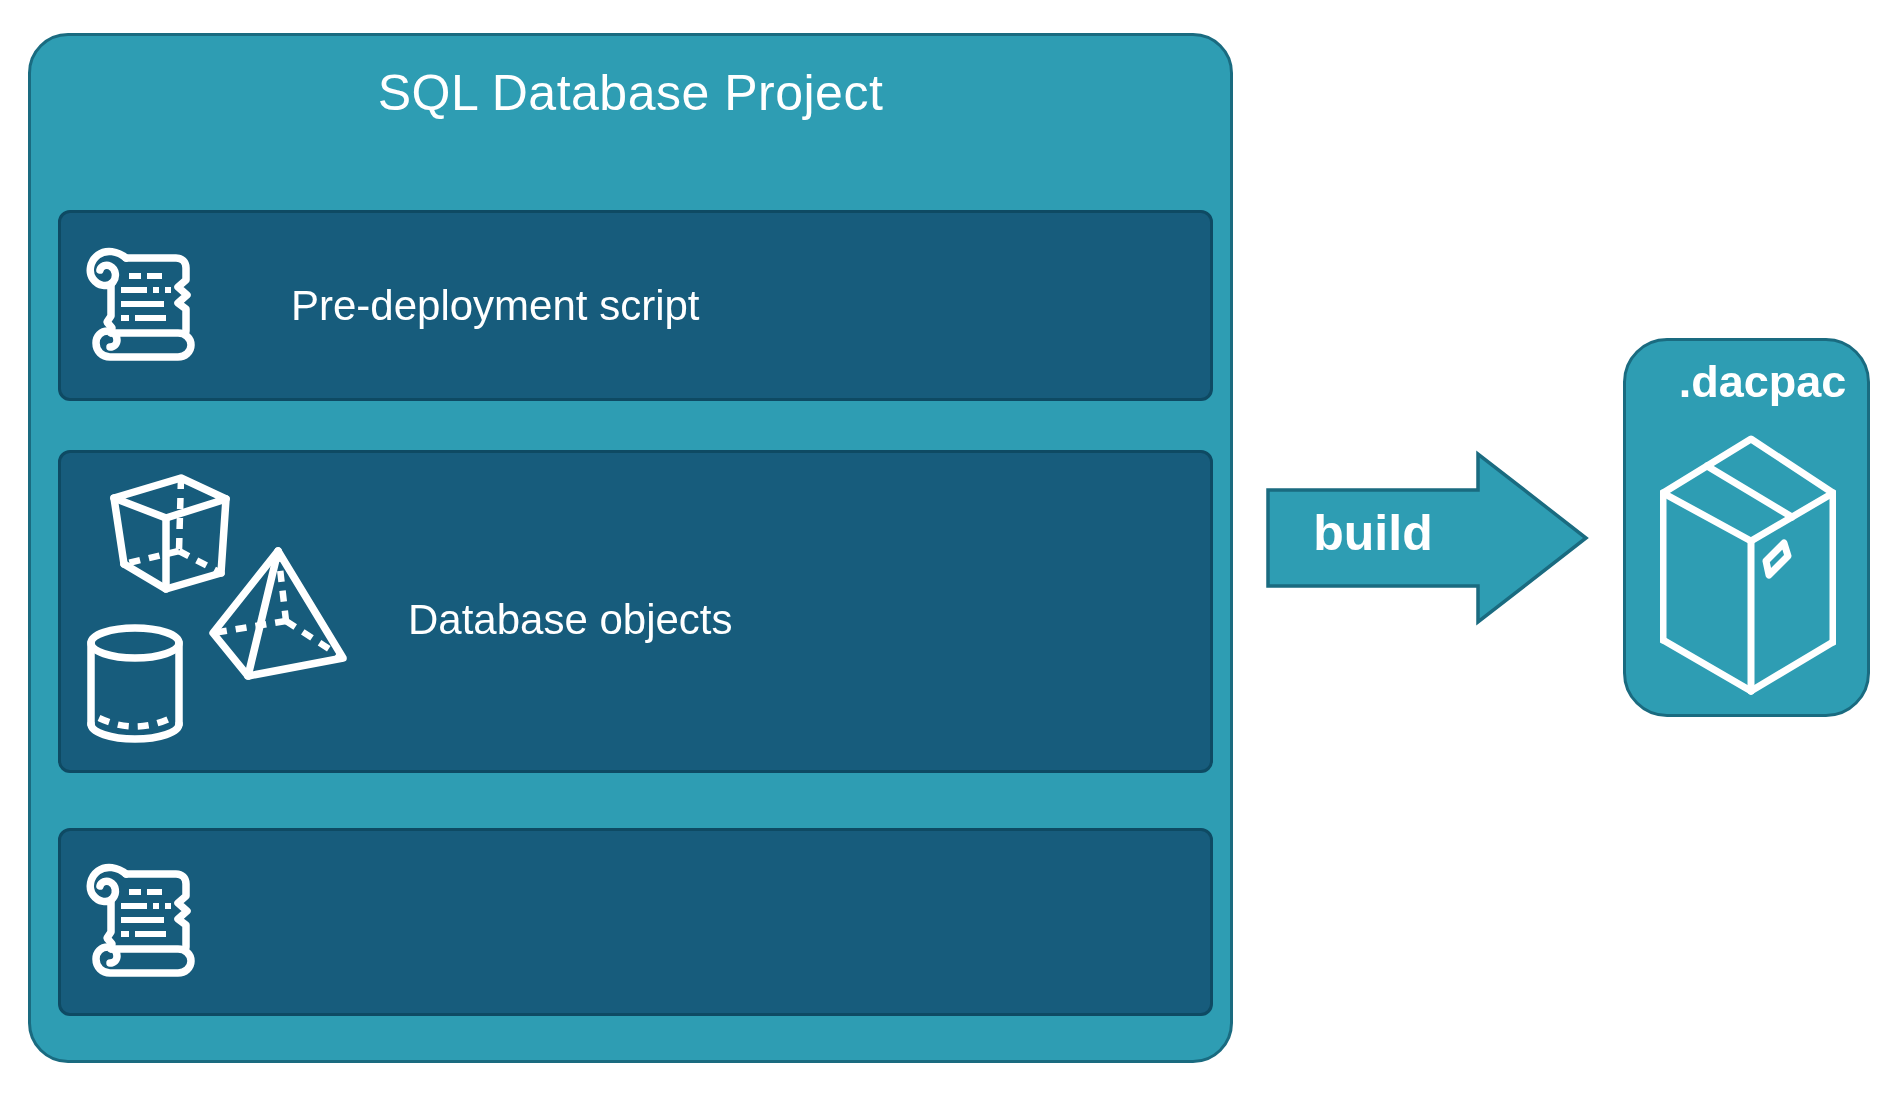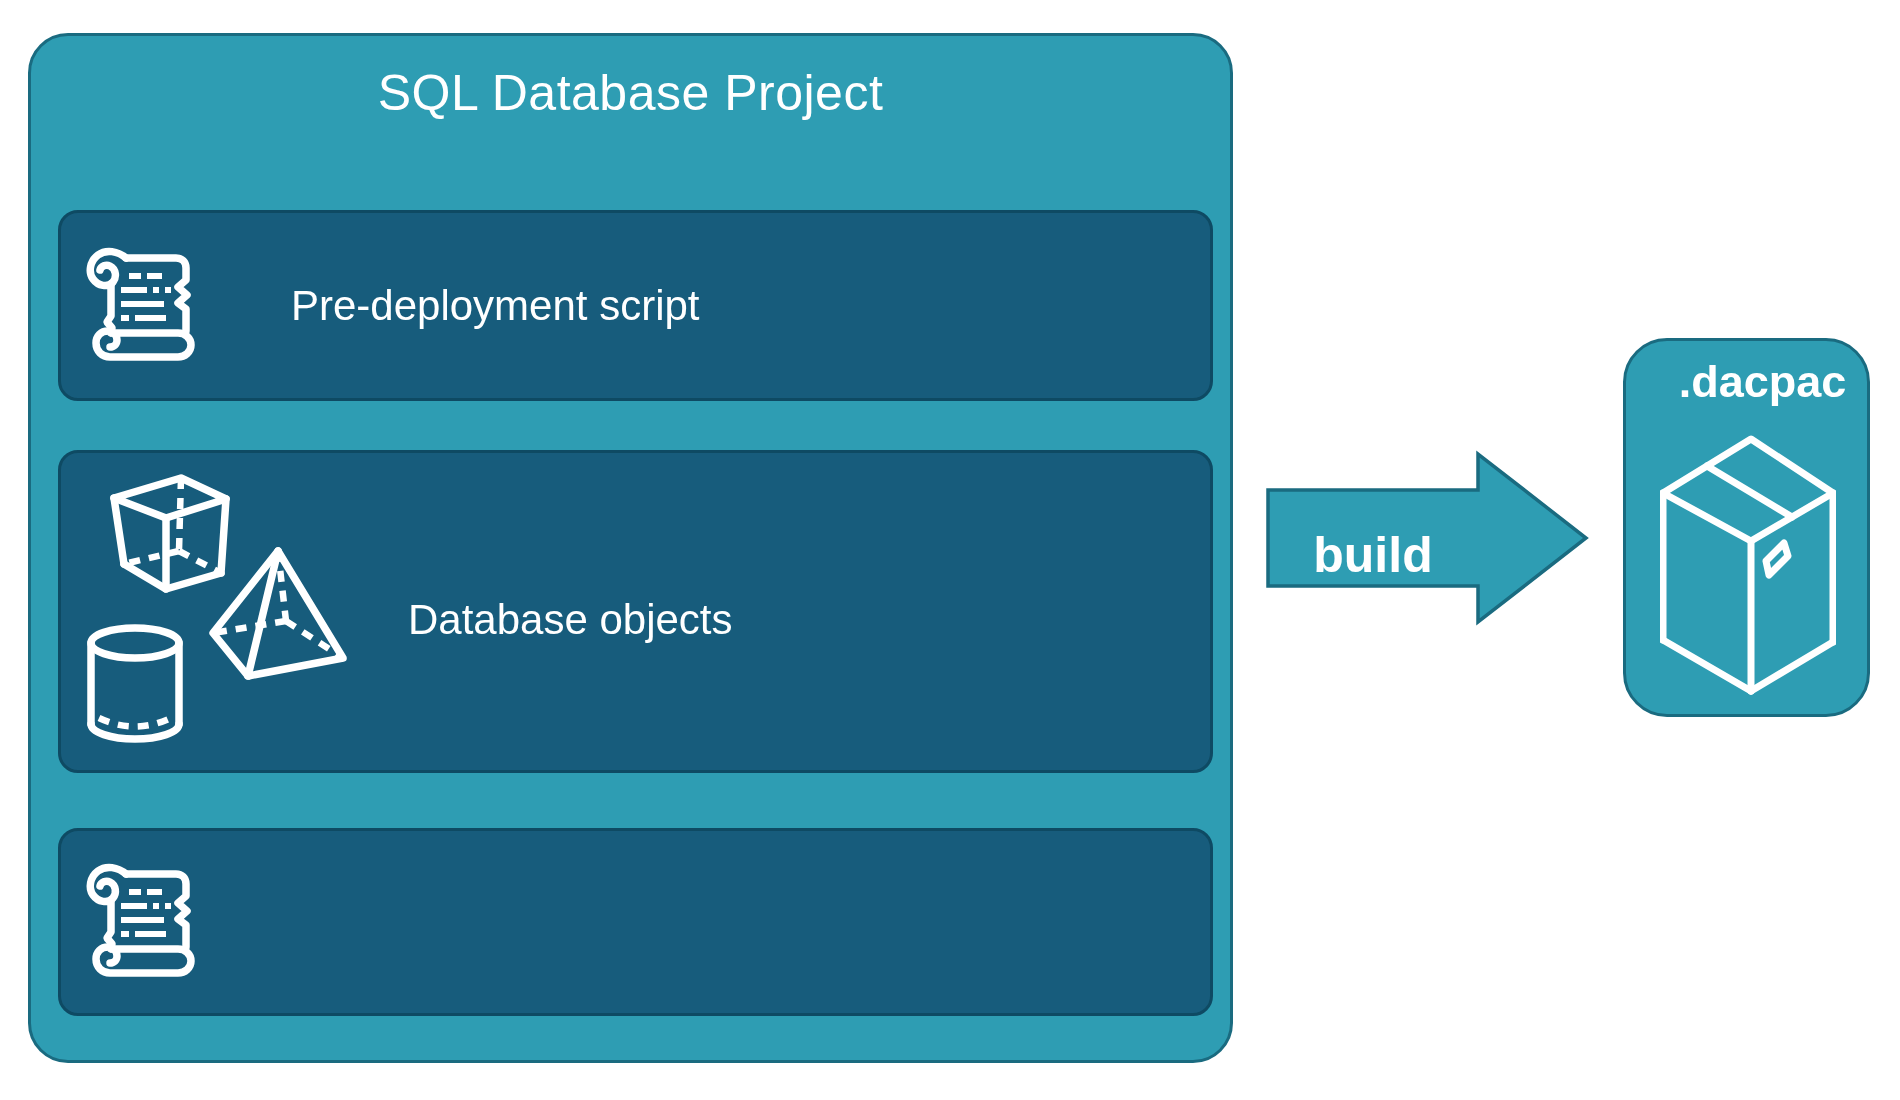--- a/index.html
+++ b/index.html
@@ -9,35 +9,35 @@
 
   
   .project-box { position:absolute; left:28px; top:33px; width:1205px; height:1030px;
                  background:#2E9DB3; border:3px solid #1A6B80; border-radius:40px; }
   .project-title { position:absolute; left:0; right:0; top:22px; height:70px; line-height:70px;
                    text-align:center; color:#ffffff; font-size:50px; font-weight:400;
                    letter-spacing:0.5px; white-space:nowrap; }
 
   
   .panel { position:absolute; left:27px; width:1155px; background:#175C7C;
-           border:3px solid #0E4A63; border-radius:20px; }
+           border:3px solid #0E4A63; border-radius:12px; }
   .panel-1 { top:174px; height:191px; }
   .panel-2 { top:414px; height:323px;padding-left:13px; }
   .panel-3 { top:792px; height:188px; }
   .panel-label { position:absolute; left:230px; top:50%; transform:translateY(-50%);
                  color:#ffffff; font-size:42px; font-weight:400; white-space:nowrap; }
   .panel-label-2 { position:absolute; left:347px; top:calc(50% + 8px); transform:translateY(-50%);
                    color:#ffffff; font-size:42px; font-weight:400; line-height:48px; white-space:nowrap; }
   .scroll-svg { position:absolute; left:21px; top:50%; transform:translateY(-50%);
                 width:114px; height:120px; }
   .shapes-svg { position:absolute; left:25px; top:20px; width:265px; height:295px; }
 
   
   .arrow-svg { position:absolute; left:1265px; top:450px; width:324px; height:176px; }
-  .build-label { position:absolute; left:1268px; top:506px; width:210px; height:97px;
+  .build-label { position:absolute; left:1268px; top:484px; width:210px; height:97px;
                  display:flex; align-items:center; justify-content:center;
                  color:#ffffff; font-size:50px; font-weight:700; }
 
   
   .dacpac-box { position:absolute; left:1623px; top:338px; width:247px; height:379px;
                 background:#2E9DB3; border:3px solid #1A6B80; border-radius:44px; }
   .dacpac-label { position:absolute; left:0; right:0; top:14px; height:54px; line-height:54px;
                   text-align:center; color:#ffffff; font-size:45px; font-weight:700;padding-left:32px; }
   .package-svg { position:absolute; left:34px; top:94px; width:176px; height:262px; }
 

